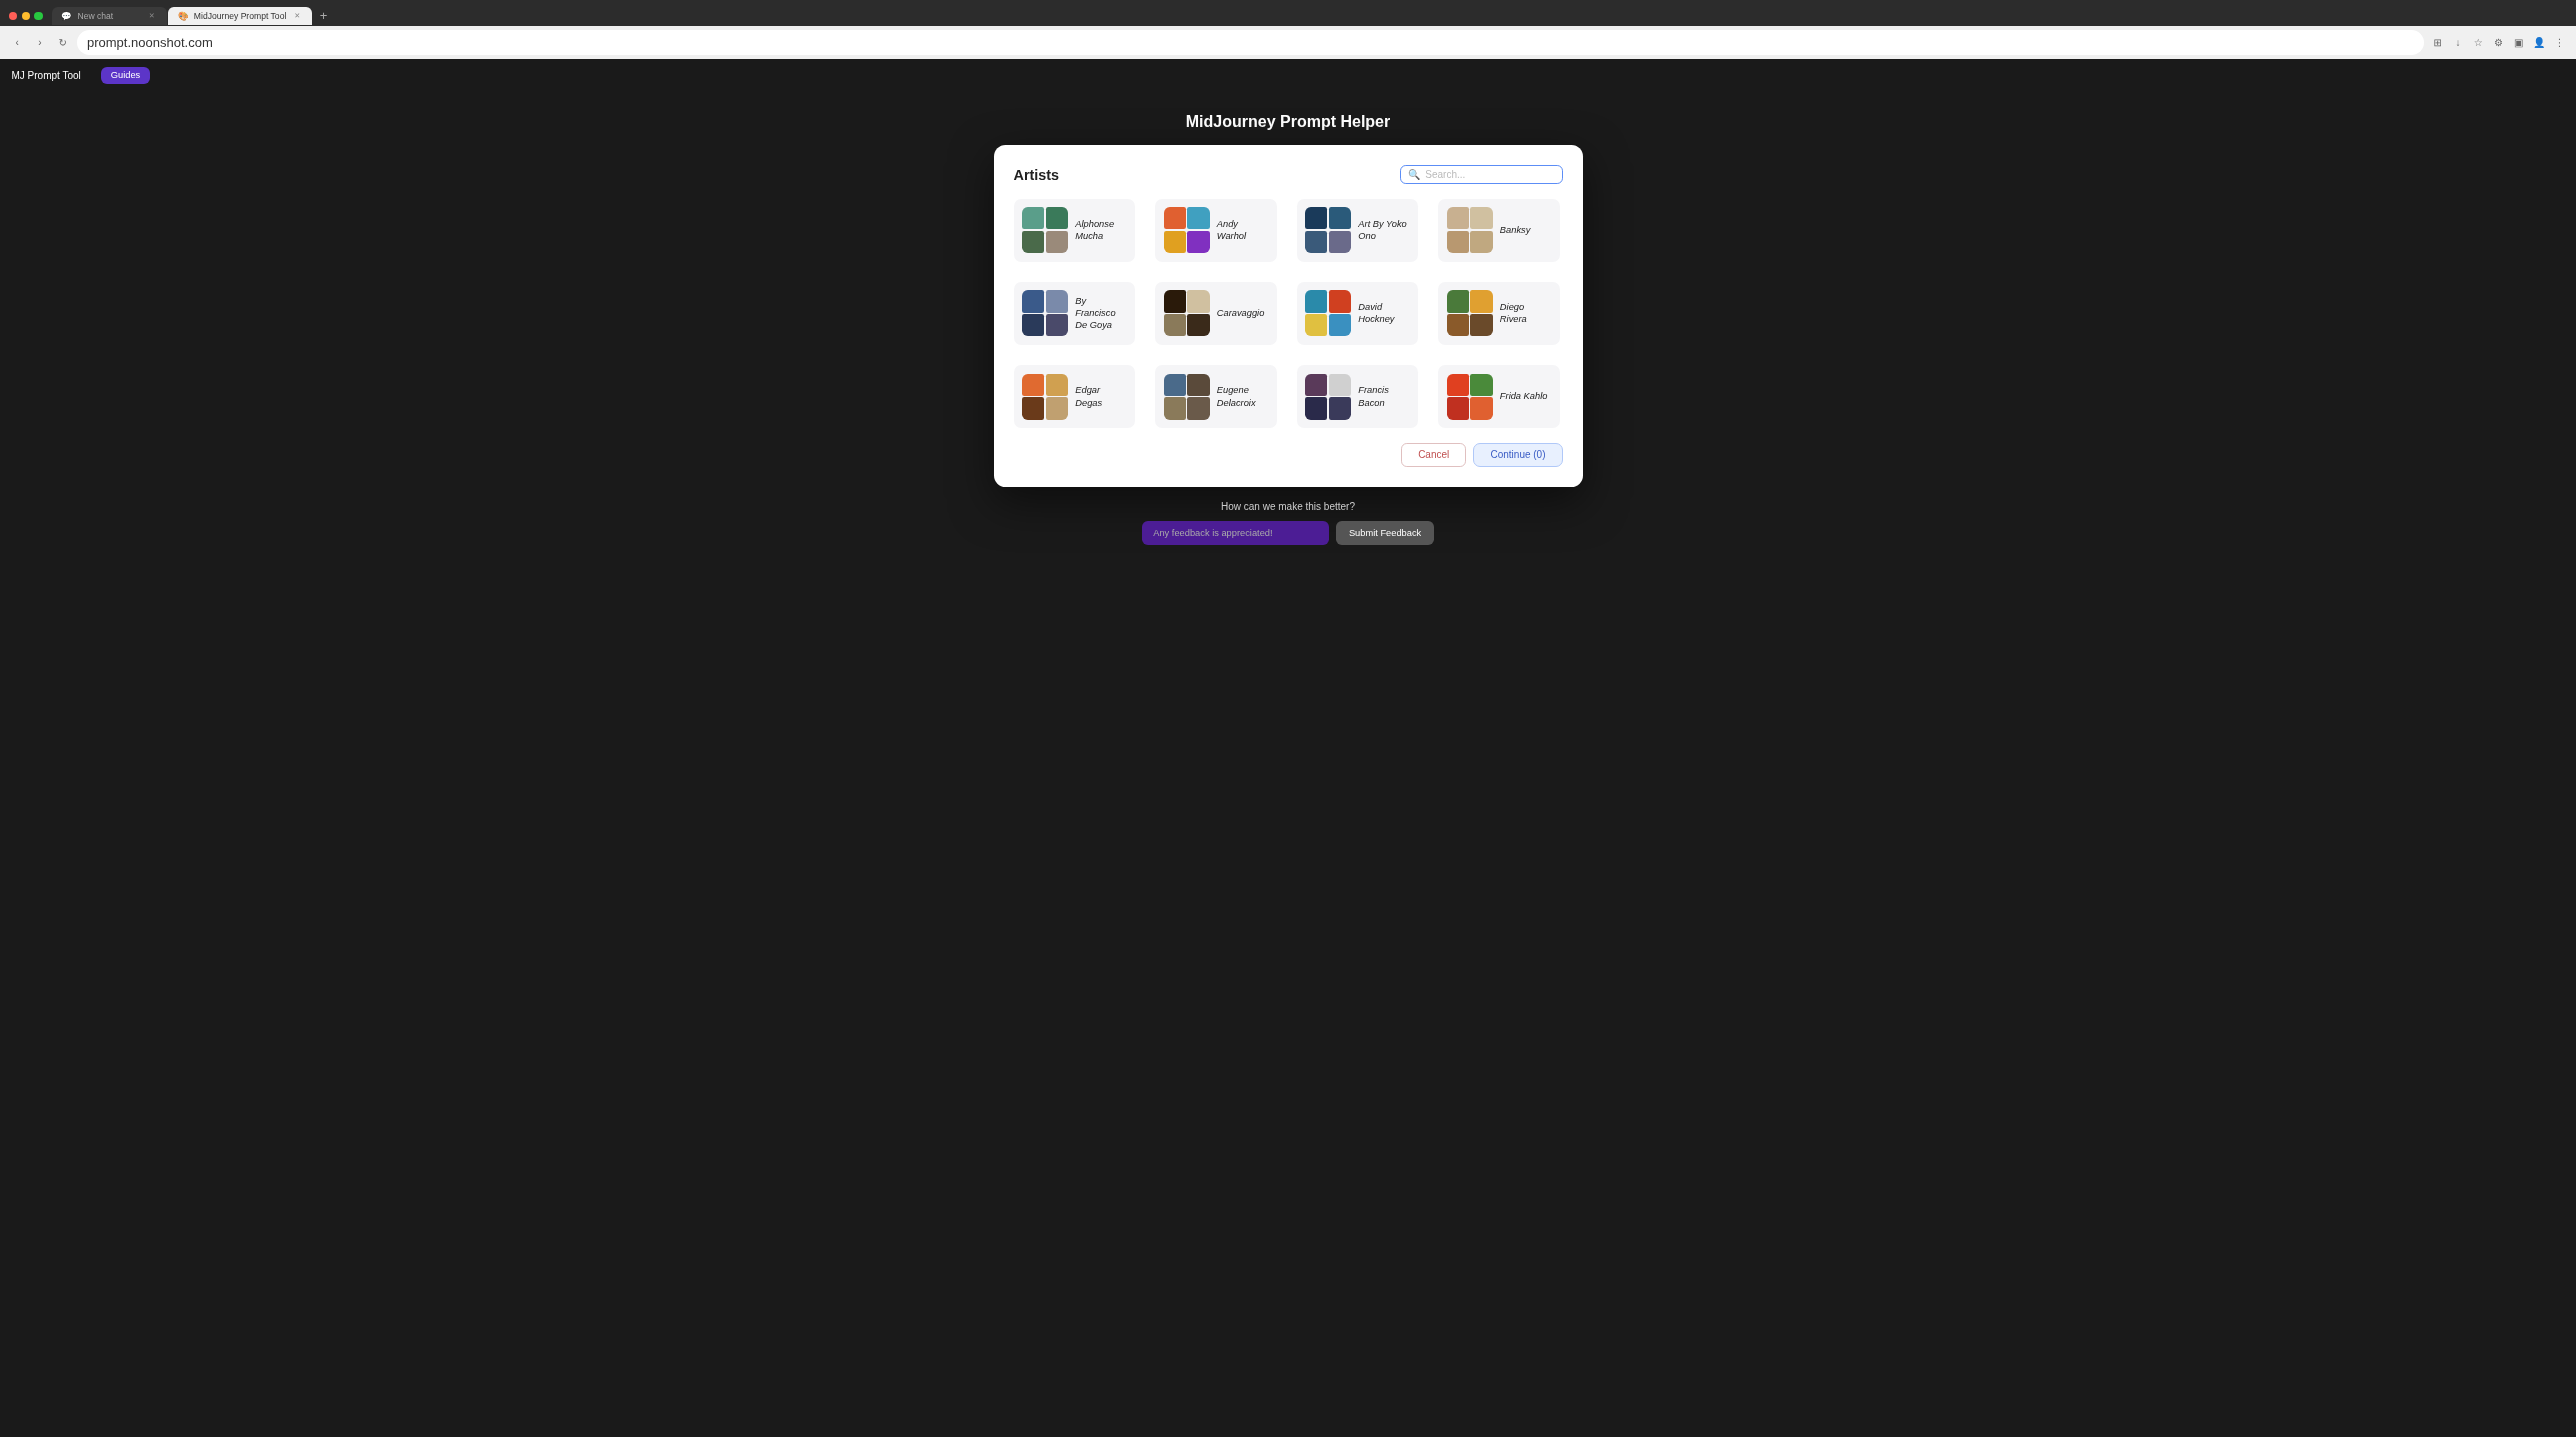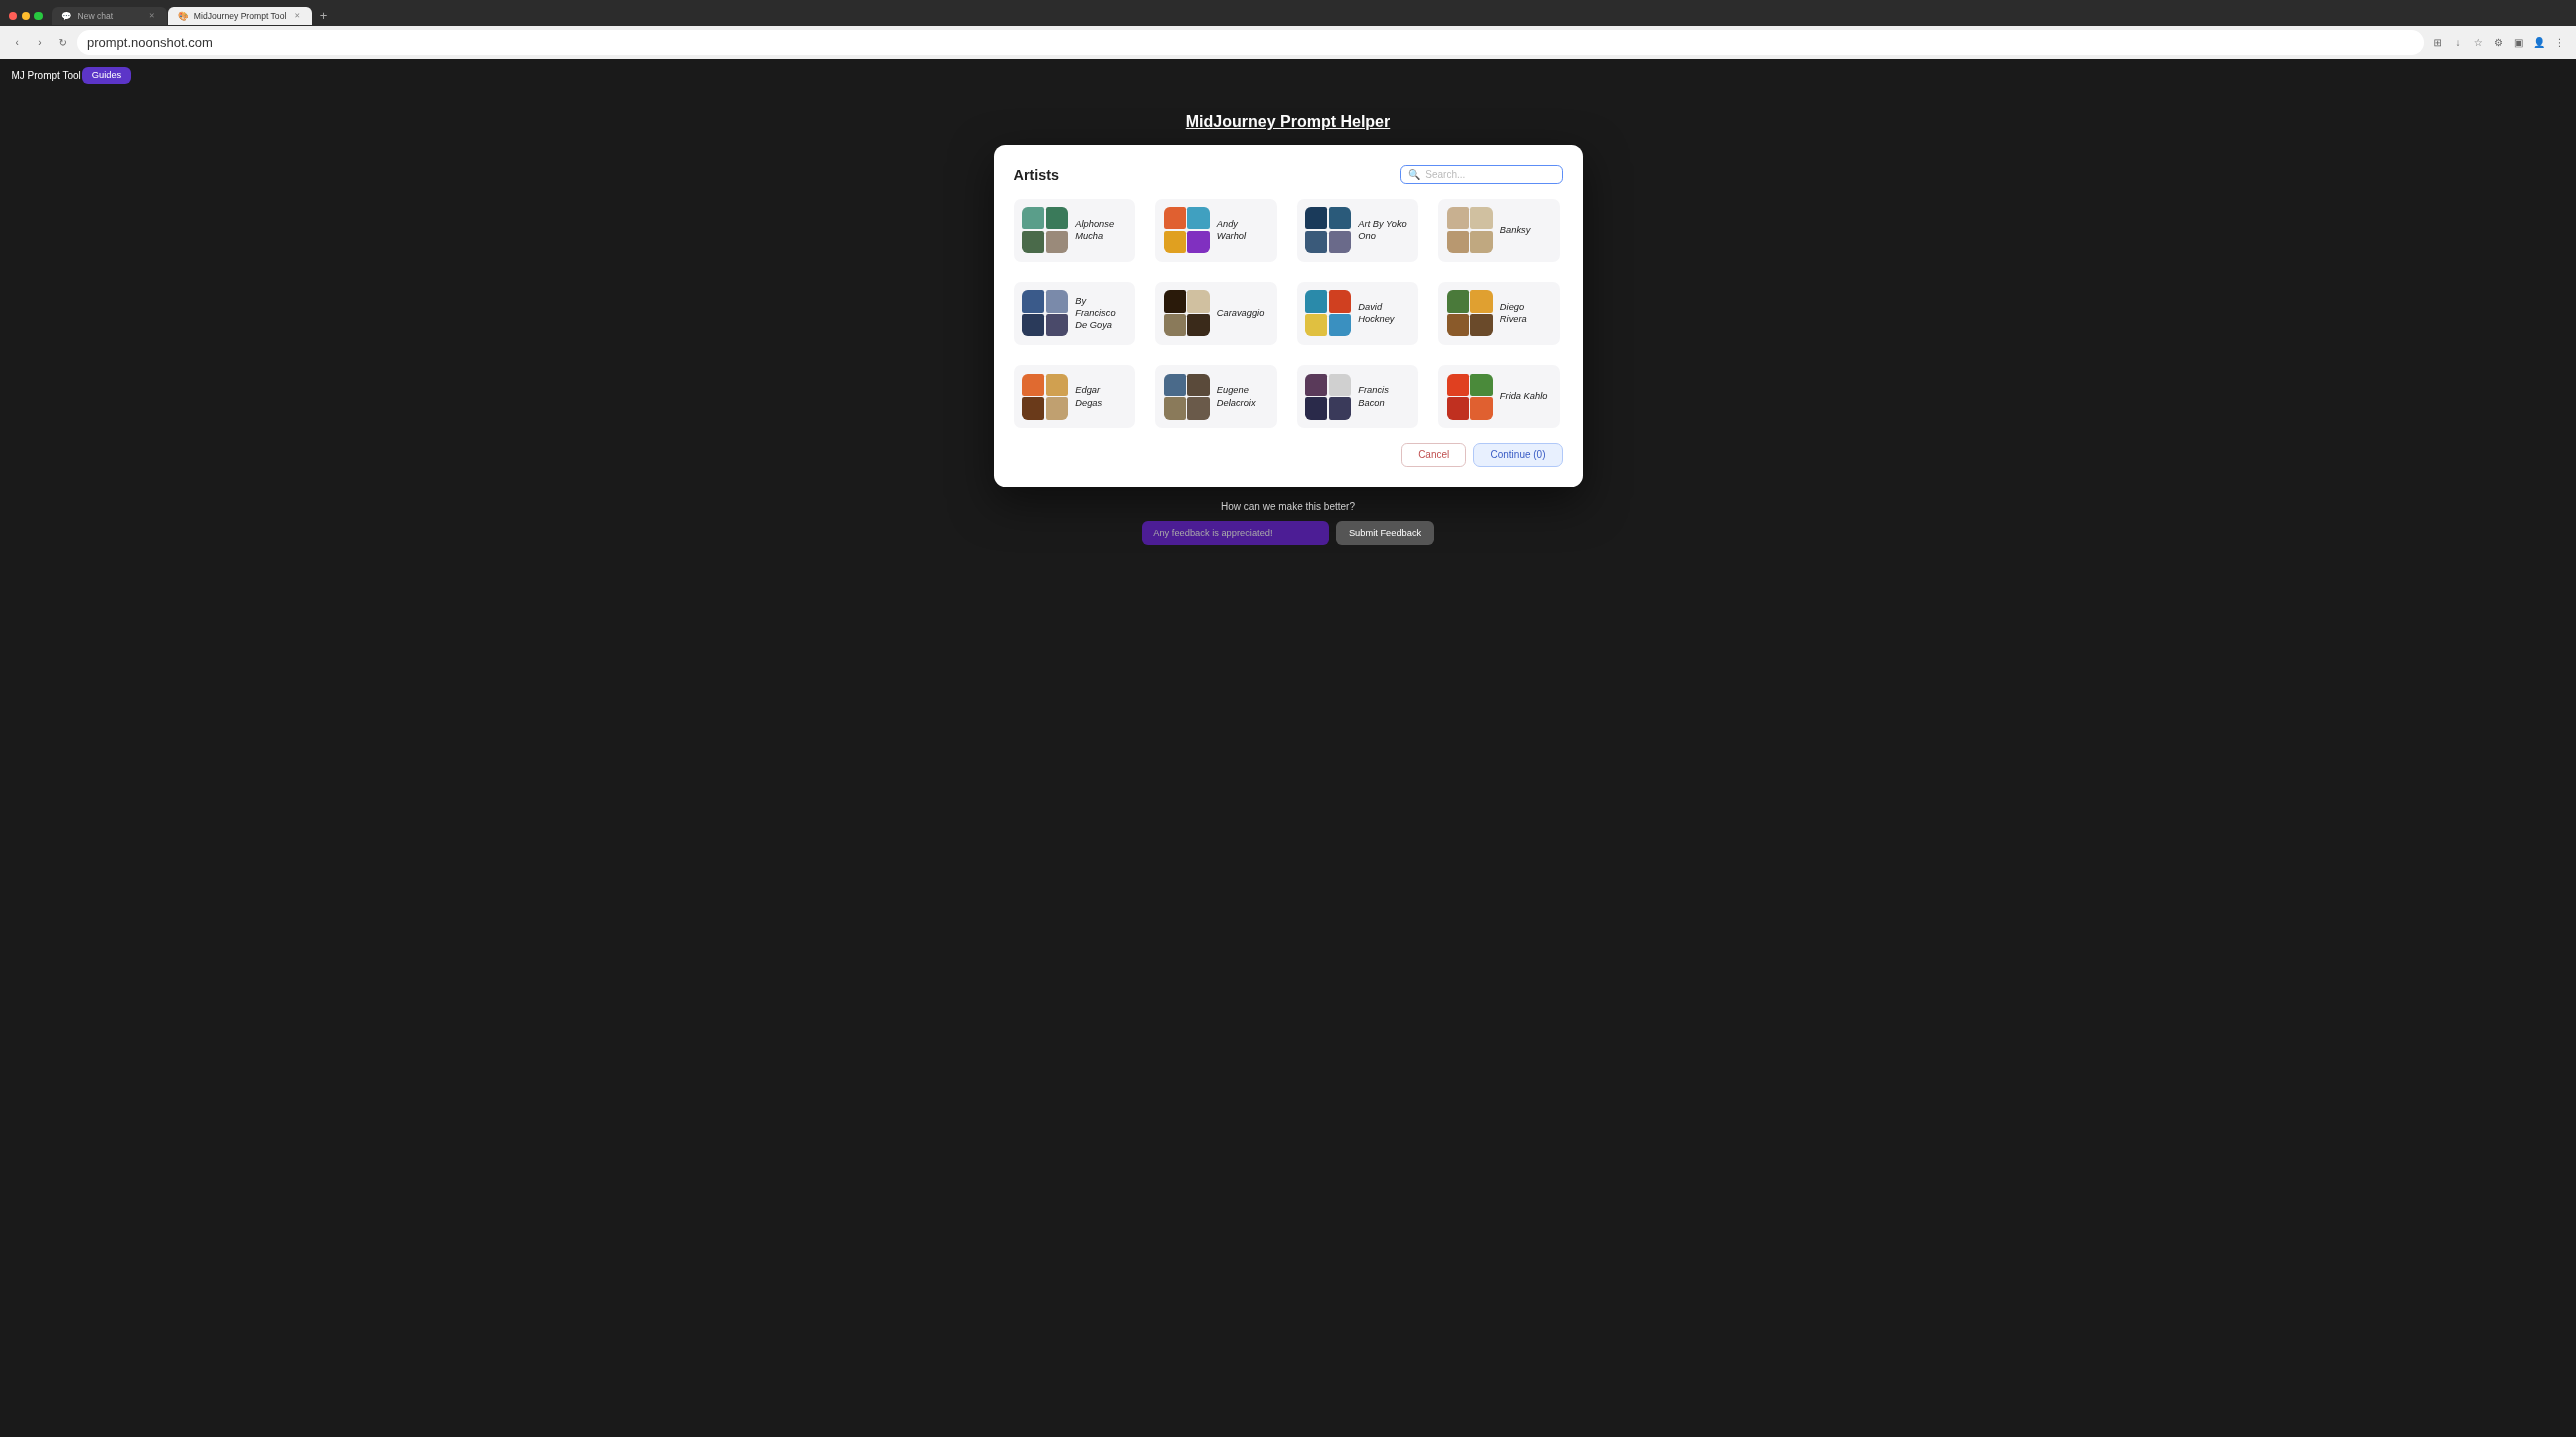--- a/index.html
+++ b/index.html
@@ -152,21 +152,21 @@
       cursor: pointer;
     }
 
     
     .app-nav {
       background: #1a1a1a;
       display: flex;
       align-items: center;
       padding: 0 11.5px;
       height: 32px;
-      gap: 1px;
+      gap: 20px;
     }
 
     .app-nav-logo {
       color: white;
       font-size: 10px;
       font-weight: 500;
     }
 
     .app-nav-btn {
       background: #5c35c8;
@@ -186,21 +186,20 @@
       align-items: center;
       padding: 21.6px 14.4px 14.4px;
       min-height: calc(100vh - 63px);
     }
 
     .page-title {
       color: white;
       font-size: 16px;
       font-weight: 600;
       margin-bottom: 14.4px;
-      text-decoration: underline;
     }
 
     
     .modal {
       background: white;
       border-radius: 11.5px;
       width: 589px;
       max-width: 100%;
       padding: 20px;
       box-shadow: 0 14.4px 43px rgba(0,0,0,0.5);

